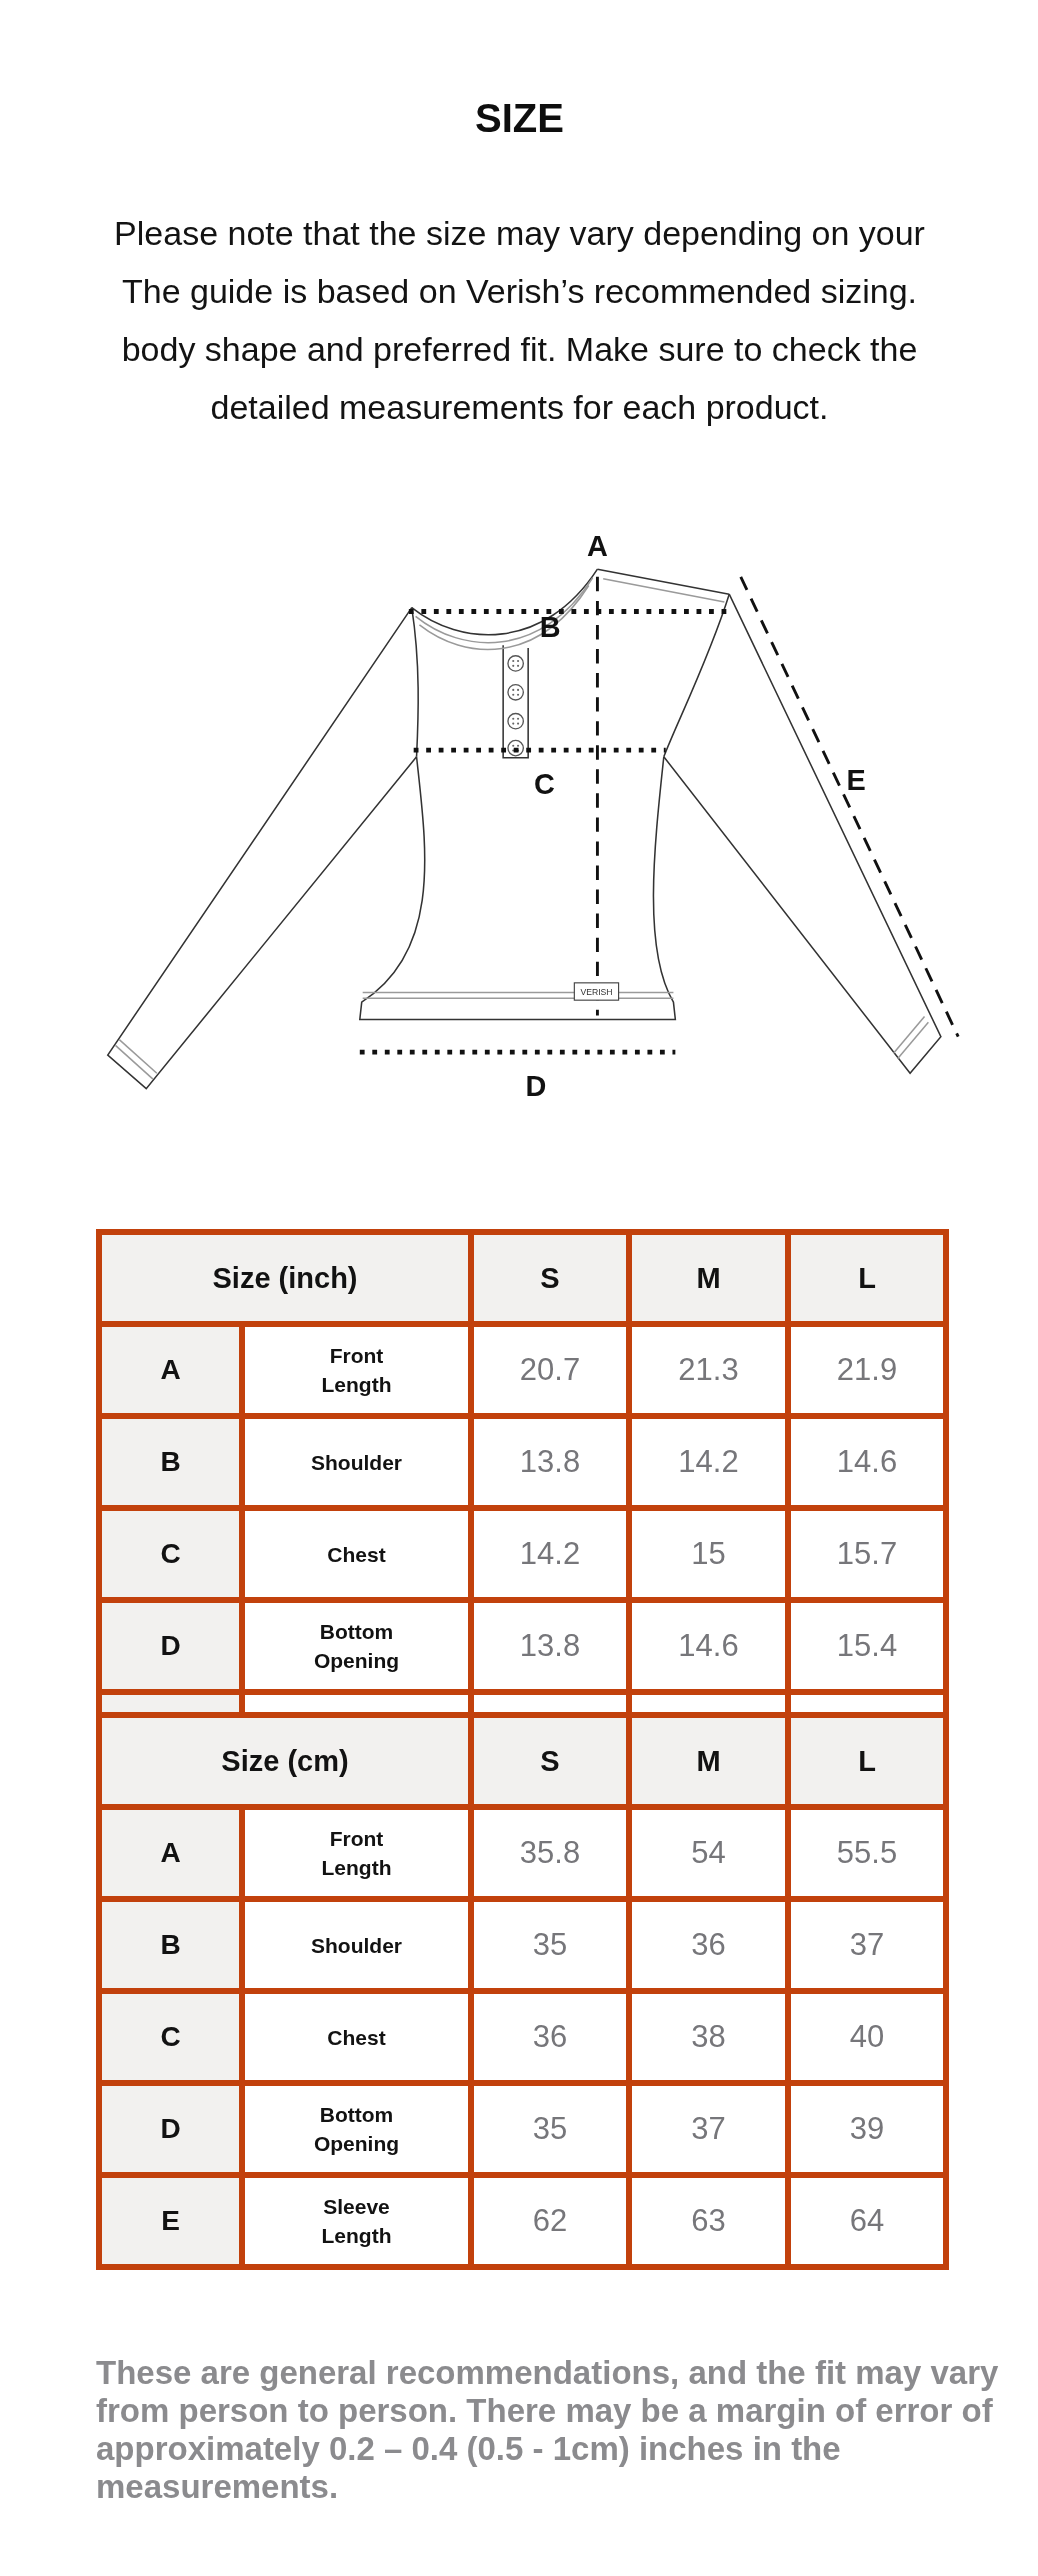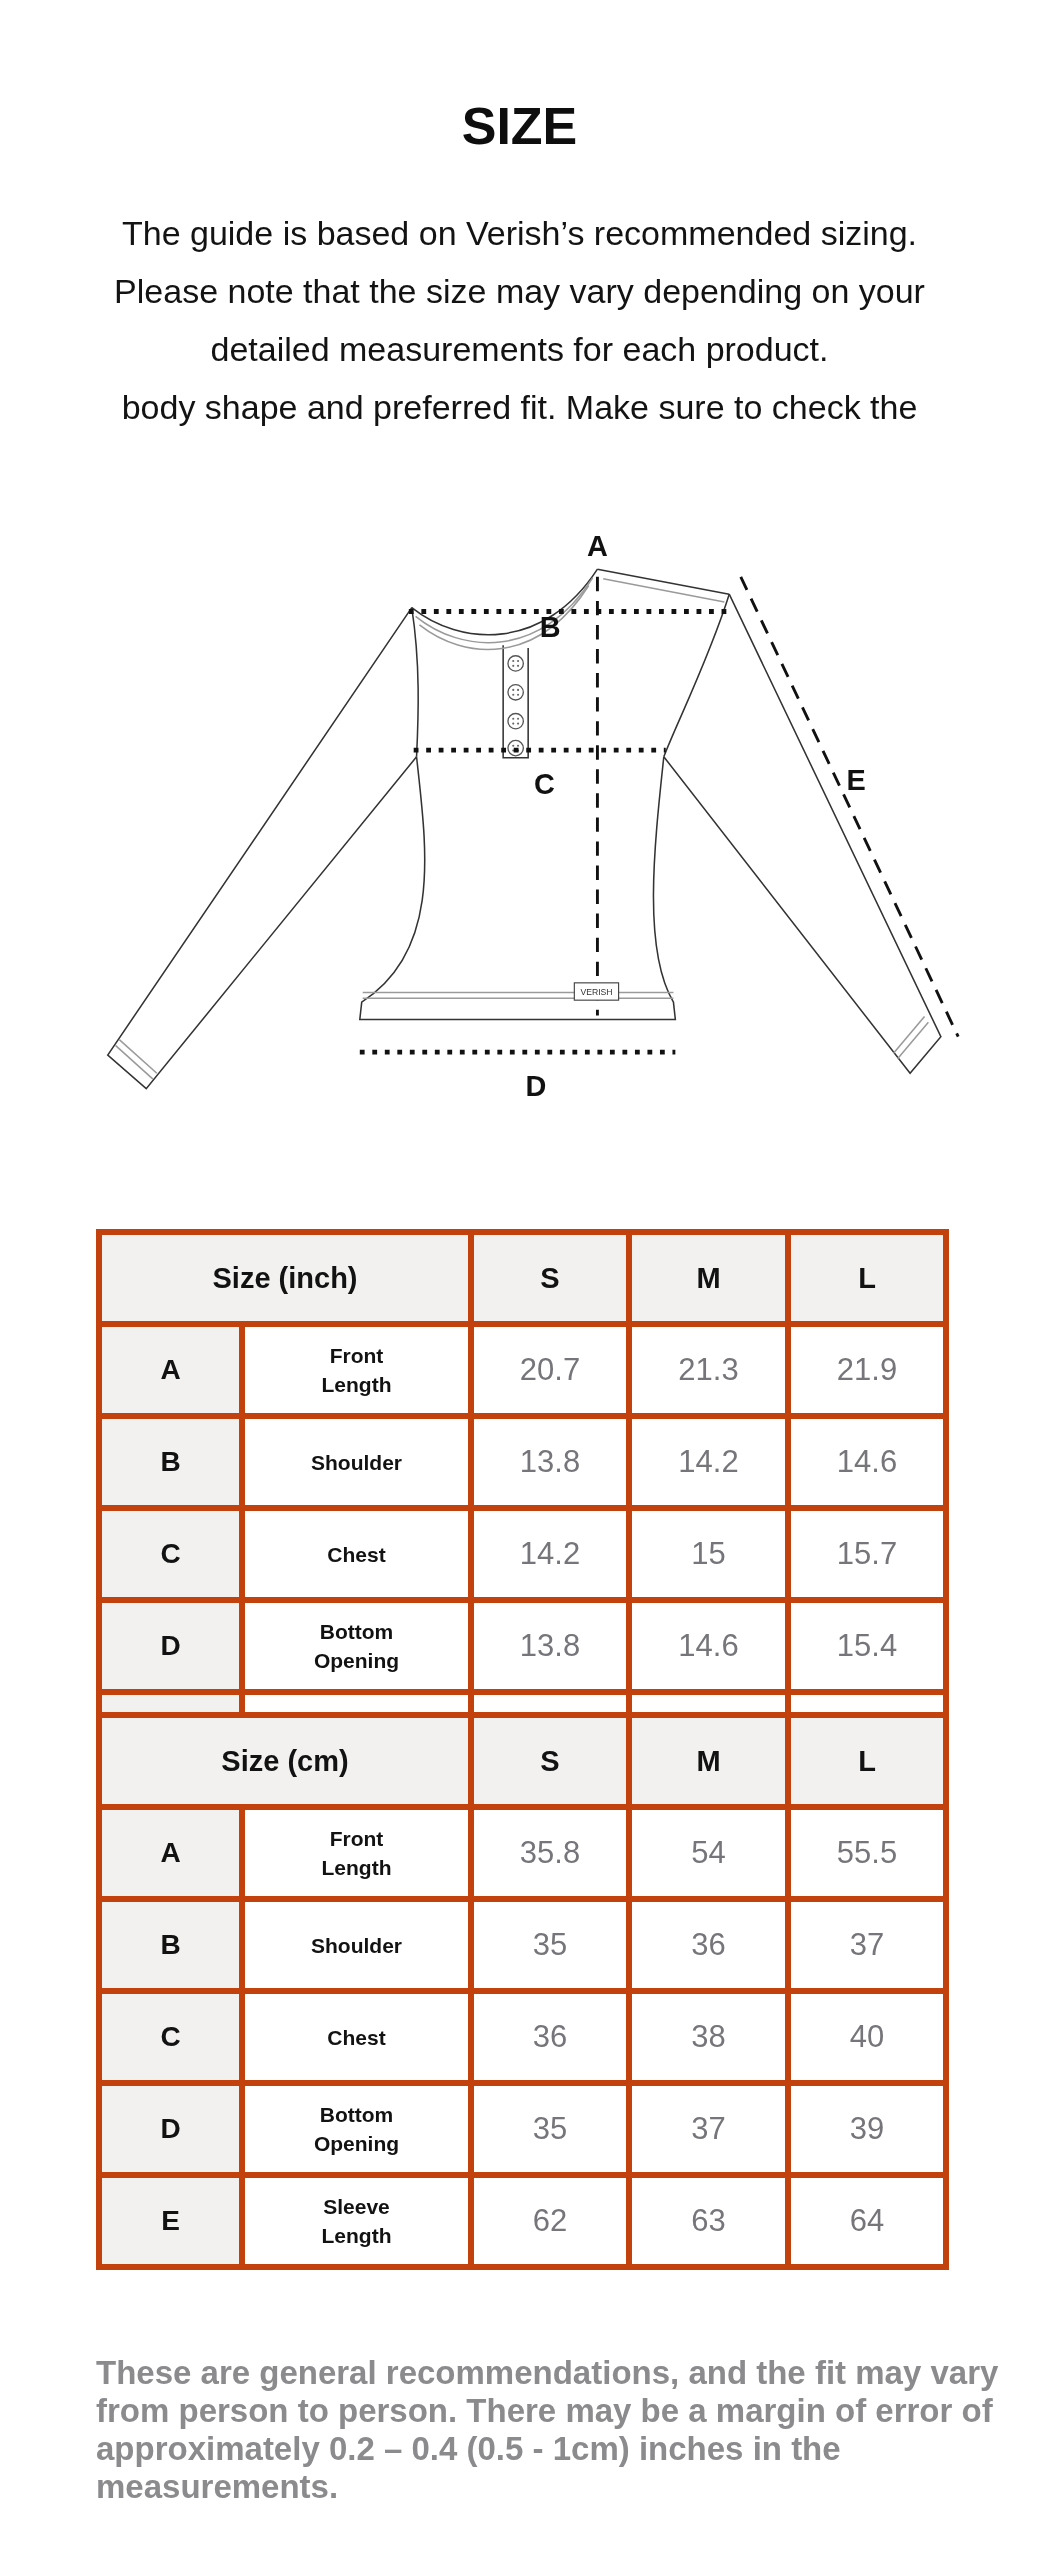--- a/index.html
+++ b/index.html
@@ -4,21 +4,21 @@
 <style>
   html,body{margin:0;padding:0;}
   body{
     width:1039px;height:2576px;position:relative;background:#ffffff;
     font-family:"Liberation Sans",sans-serif;color:#121212;overflow:hidden;
   }
   .abs{position:absolute;}
   
   .page-title{
     top:96px;left:0;width:1039px;text-align:center;
-    font-size:52px;font-weight:700;letter-spacing:0px;color:#0e0e0e;
+    font-size:40px;font-weight:700;letter-spacing:0px;color:#0e0e0e;
   }
   
   .intro{
     top:204px;left:0;width:1039px;text-align:center;
     font-size:34px;line-height:58px;font-weight:400;color:#131313;
   }
   
   .diagram{top:519px;left:0;width:1039px;height:616px;}
   
   table.size-table{
@@ -40,24 +40,24 @@
     top:2354px;left:96px;width:914px;text-align:left;
     font-size:33px;line-height:38px;color:#8b8b8e;font-weight:700;
   }
 </style>
 </head>
 <body>
 
 <div class="abs page-title">SIZE</div>
 
 <div class="abs intro">
+  <div>Please note that the size may vary depending on your</div>
   <div>The guide is based on Verish’s recommended sizing.</div>
-  <div>Please note that the size may vary depending on your</div>
+  <div>body shape and preferred fit. Make sure to check the</div>
   <div>detailed measurements for each product.</div>
-  <div>body shape and preferred fit. Make sure to check the</div>
 </div>
 
 <svg class="abs diagram" viewBox="0 0 1080 640" width="1039" height="616" xmlns="http://www.w3.org/2000/svg">
   <g fill="none" stroke="#333333" stroke-width="1.6">
 
     <path d="M428,92 L112,557 L152,592 L433,247"></path>
 
     <path d="M758,78 L978,538 L946,576 L690,247"></path>
 
     <path d="M428,92 C437,150 435,205 433,247"></path>

